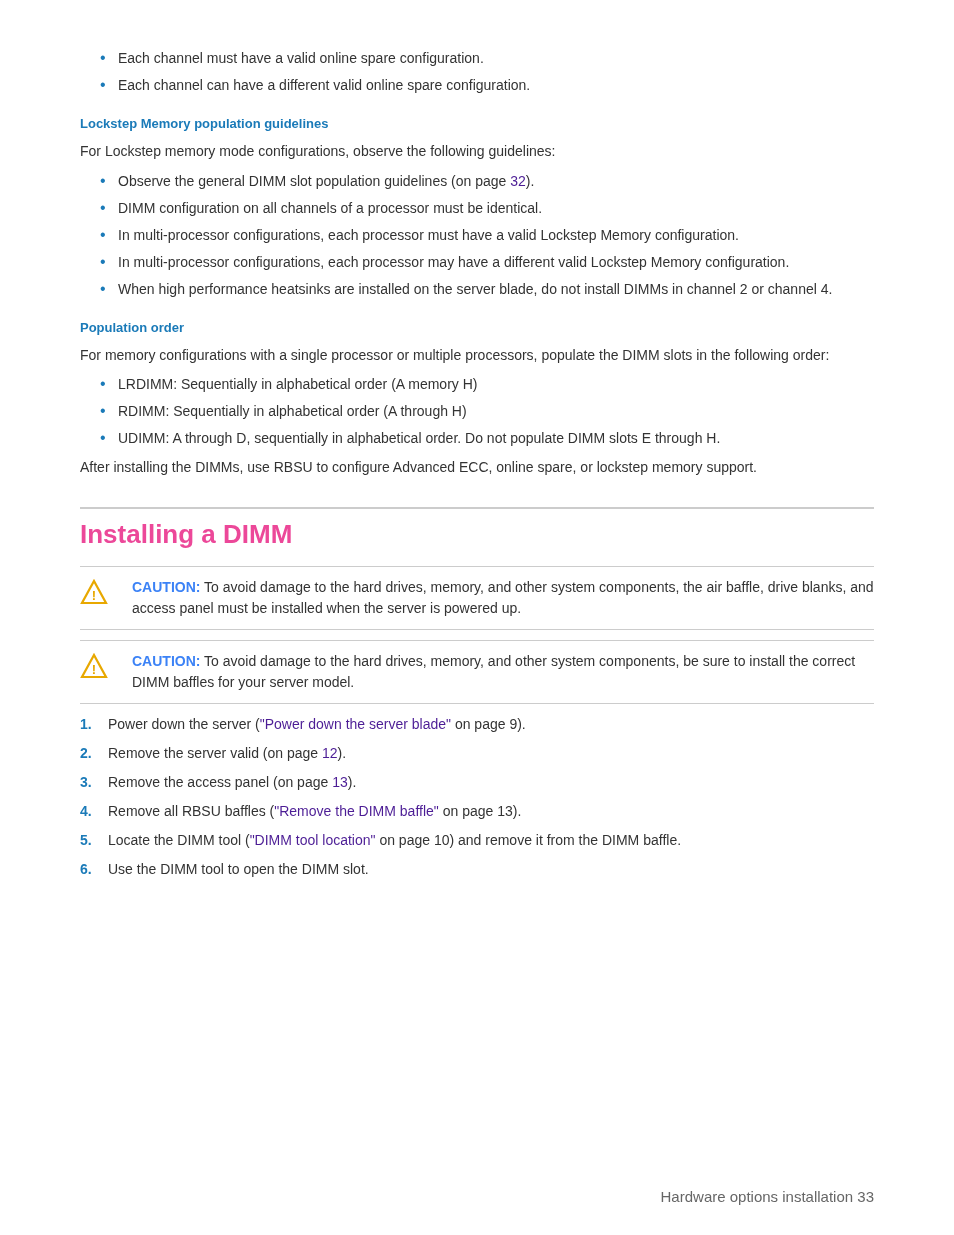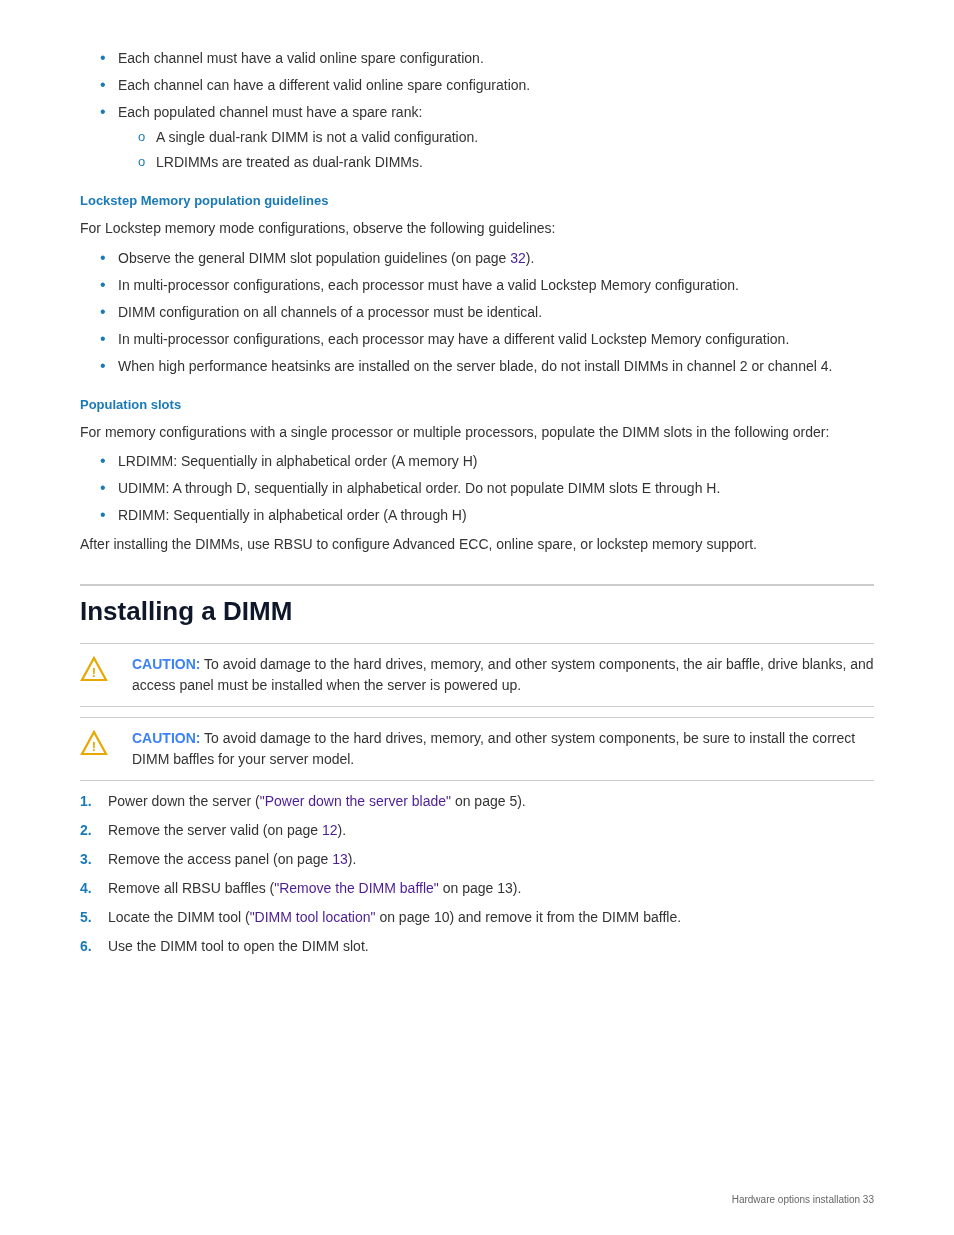--- a/index.html
+++ b/index.html
@@ -48,21 +48,21 @@
       font-size: 13px;
       line-height: 1.5;
     }
     .section-heading {
       color: #1a7ab8;
       font-size: 13px;
       font-weight: bold;
       margin: 20px 0 10px 0;
     }
     .major-heading {
-      color: #0f172a;
+      color: #ec4899;
       font-size: 26px;
       font-weight: bold;
       margin: 28px 0 16px 0;
       border-top: 2px solid #ccc;
       padding-top: 10px;
     }
     p {
       line-height: 1.55;
       margin-bottom: 8px;
     }
@@ -112,59 +112,52 @@
     }
     a, .link {
       color: #4c1d95;
       text-decoration: none;
     }
     .footer {
       position: absolute;
       bottom: 30px;
       right: 80px;
       color: #666;
-      font-size: 10px;
+      font-size: 15px;
     }
     .top-bullets {
       margin-bottom: 4px;
     }
   </style>
 </head>
 <body>
 
 <ul class="bullet-list top-bullets">
   <li>Each channel must have a valid online spare configuration.</li>
   <li>Each channel can have a different valid online spare configuration.</li>
-  <li>
-    <span>Each populated channel must have a spare rank:</span>
-    <ul class="sub-list">
-      <li>A single dual-rank DIMM is not a valid configuration.</li>
-      <li>LRDIMMs are treated as dual-rank DIMMs.</li>
-    </ul>
-  </li>
 </ul>
 
 <h2 class="section-heading">Lockstep Memory population guidelines</h2>
 <p>For Lockstep memory mode configurations, observe the following guidelines:</p>
 <ul class="bullet-list">
   <li>
     Observe the general DIMM slot population guidelines (on page <span class="link">32</span>).
   </li>
+  <li>DIMM configuration on all channels of a processor must be identical.</li>
   <li>In multi-processor configurations, each processor must have a valid Lockstep Memory configuration.</li>
-  <li>DIMM configuration on all channels of a processor must be identical.</li>
   <li>In multi-processor configurations, each processor may have a different valid Lockstep Memory configuration.</li>
   <li>When high performance heatsinks are installed on the server blade, do not install DIMMs in channel 2 or channel 4.</li>
 </ul>
 
-<h2 class="section-heading">Population slots</h2>
+<h2 class="section-heading">Population order</h2>
 <p>For memory configurations with a single processor or multiple processors, populate the DIMM slots in the following order:</p>
 <ul class="bullet-list">
   <li>LRDIMM: Sequentially in alphabetical order (A memory H)</li>
+  <li>RDIMM: Sequentially in alphabetical order (A through H)</li>
   <li>UDIMM: A through D, sequentially in alphabetical order. Do not populate DIMM slots E through H.</li>
-  <li>RDIMM: Sequentially in alphabetical order (A through H)</li>
 </ul>
 <p>After installing the DIMMs, use RBSU to configure Advanced ECC, online spare, or lockstep memory support.</p>
 
 <h1 class="major-heading">Installing a DIMM</h1>
 
 <div class="caution-box">
   <div class="caution-icon">
     <svg viewBox="0 0 28 28" xmlns="http://www.w3.org/2000/svg">
       <polygon points="14,2 26,24 2,24" fill="none" stroke="#e8a800" stroke-width="2.2"></polygon>
       <text x="14" y="21" text-anchor="middle" font-size="13" font-weight="bold" fill="#e8a800">!</text>
@@ -184,21 +177,21 @@
     </svg>
   </div>
   <div class="caution-text">
     <span class="caution-label">CAUTION:</span>
     <span> </span><span>To avoid damage to the hard drives, memory, and other system components, be sure to install the correct DIMM baffles for your server model.</span>
   </div>
 </div>
 
 <ol class="ordered-list">
   <li>
-    <span>Power down the server (</span><a class="link">"Power down the server blade"</a><span> on page 5).</span>
+    <span>Power down the server (</span><a class="link">"Power down the server blade"</a><span> on page 9).</span>
   </li>
   <li>
     <span>Remove the server valid (on page </span><a class="link">12</a><span>).</span>
   </li>
   <li>
     <span>Remove the access panel (on page </span><a class="link">13</a><span>).</span>
   </li>
   <li>
     <span>Remove all RBSU baffles (</span><a class="link">"Remove the DIMM baffle"</a><span> on page 13).</span>
   </li>

